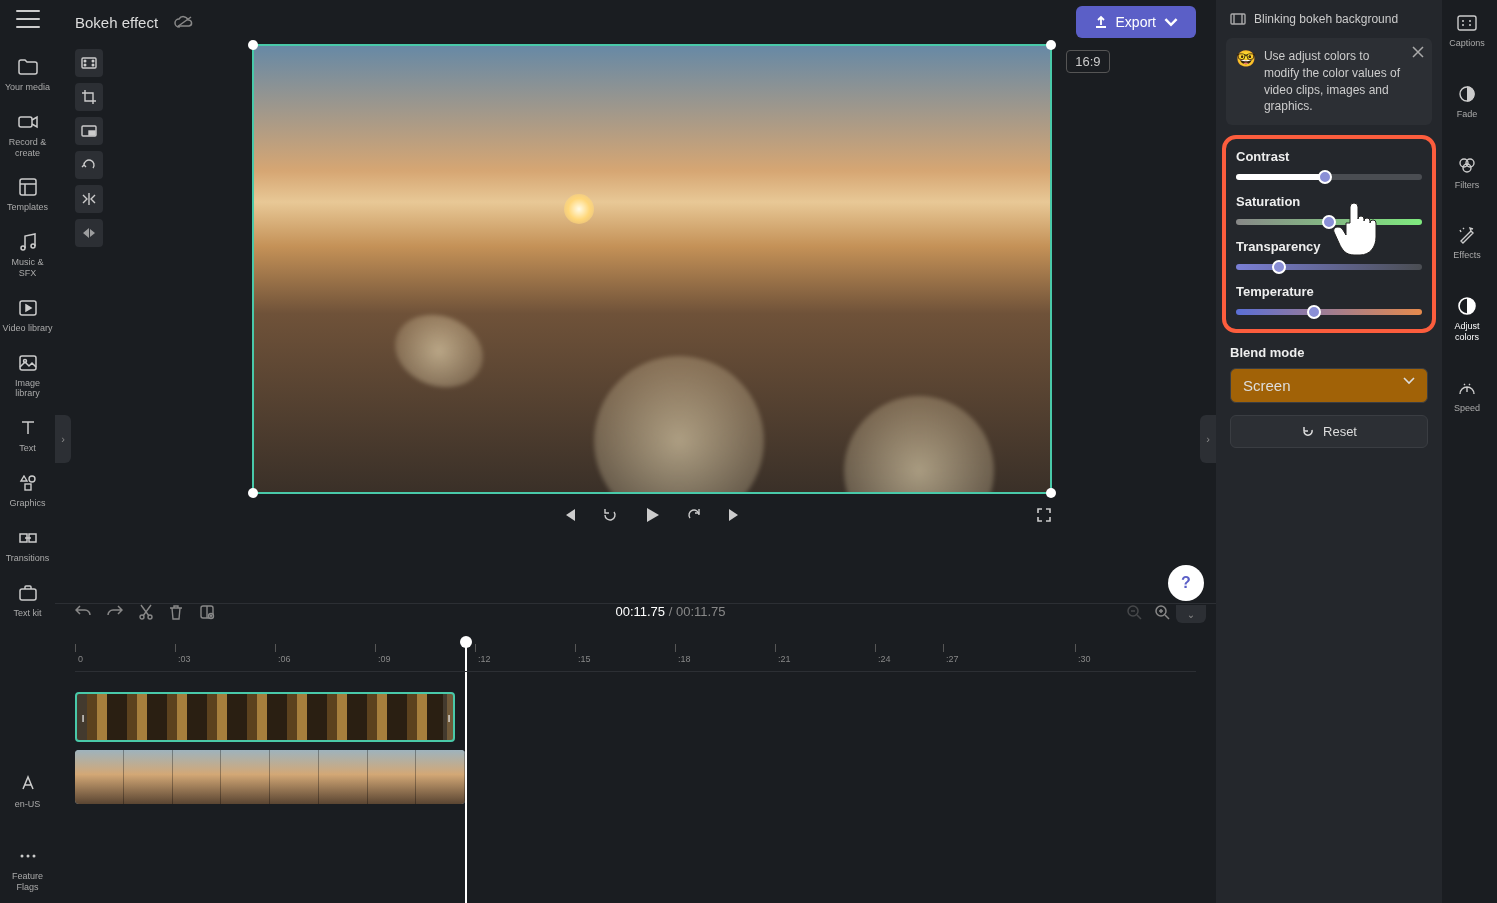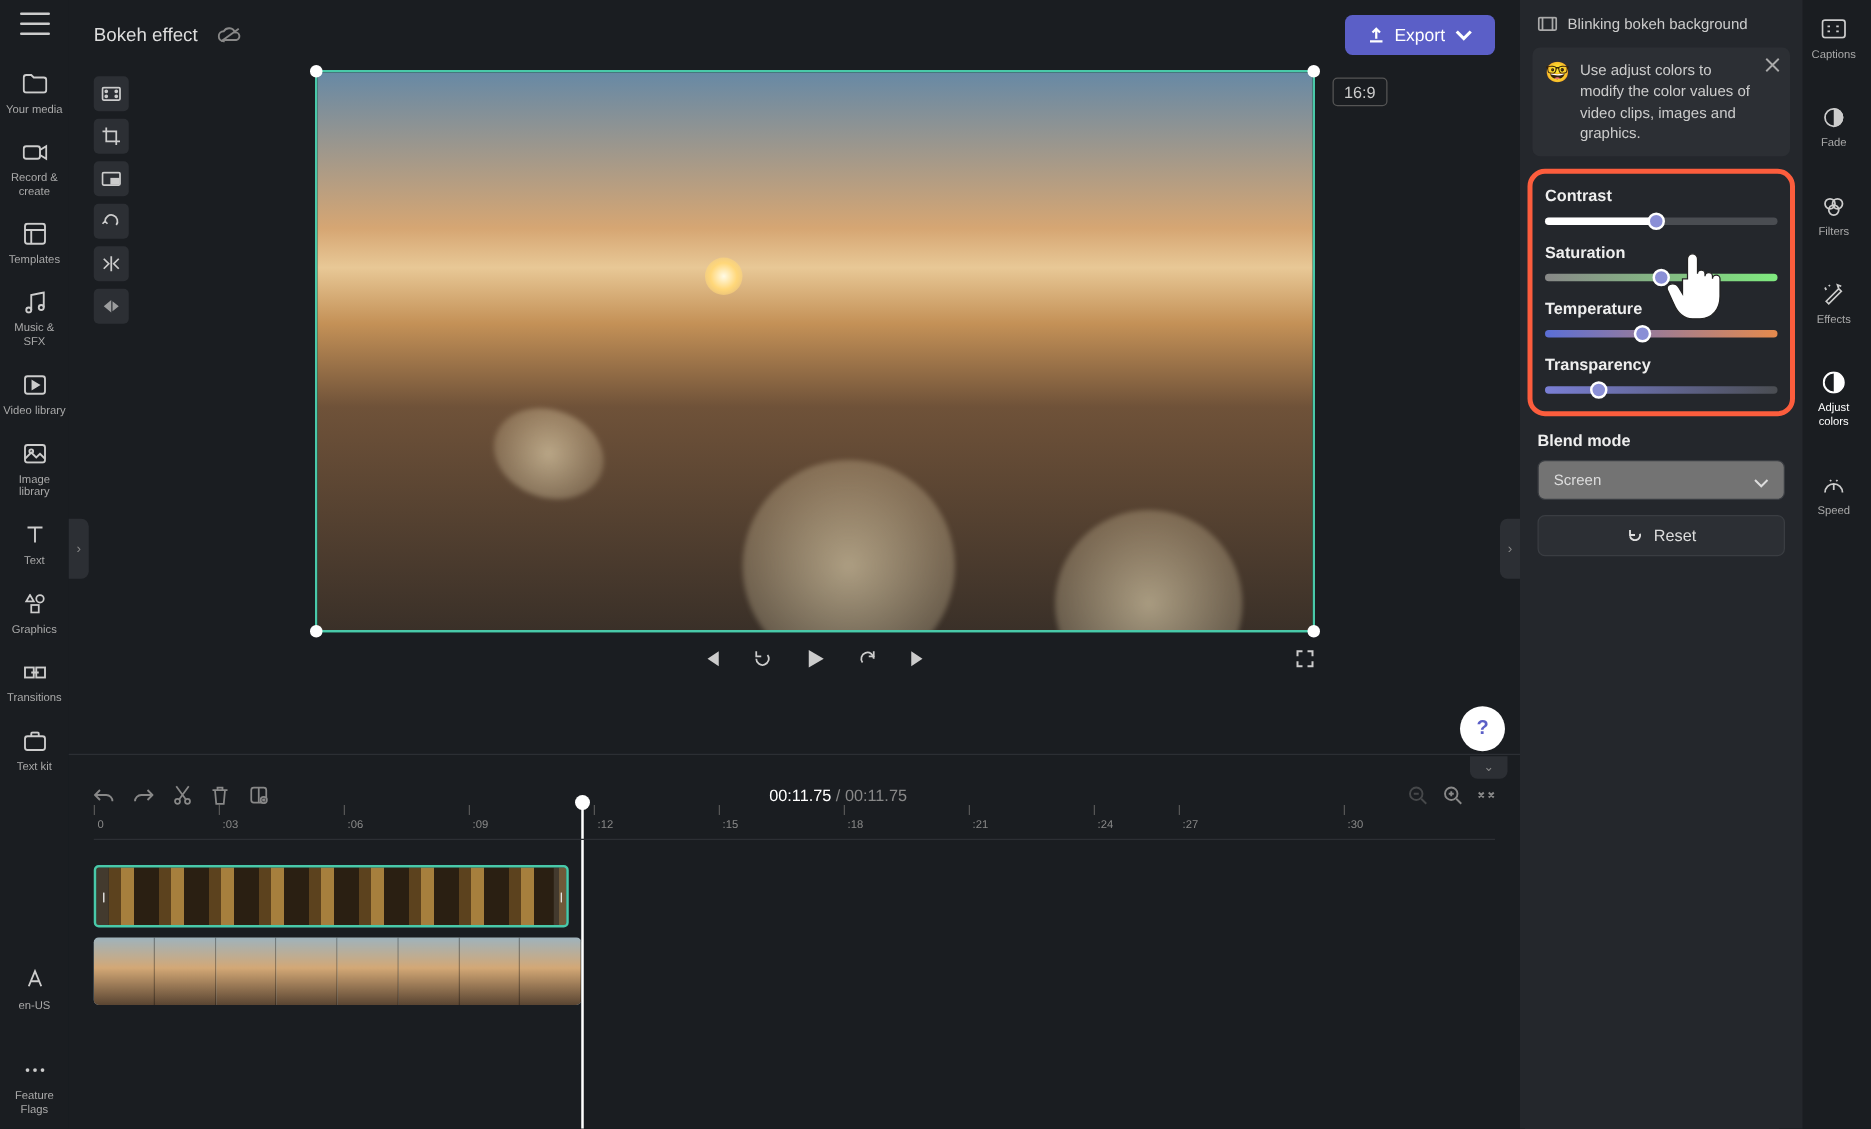--- a/index.html
+++ b/index.html
@@ -14,21 +14,21 @@
 .side-item .label { font-size: 9px; color: #aaa; text-align: center; line-height: 1.2; }
 .left-sidebar-bottom { margin-top: auto; margin-bottom: 10px; display: flex; flex-direction: column; align-items: center; gap: 36px; }
 
 
 .left-expand-tab { position: absolute; left: 55px; top: 415px; width: 16px; height: 48px; background: #2c2f34; border-radius: 0 6px 6px 0; display: flex; align-items: center; justify-content: center; cursor: pointer; z-index: 5; color: #888; font-size: 11px; }
 
 
 .main { flex: 1; display: flex; flex-direction: column; position: relative; }
 
 
-.header { height: 56px; display: flex; align-items: center; padding: 0 20px; gap: 16px; }
+.header { height: 44px; display: flex; align-items: center; padding: 0 20px; gap: 16px; }
 .project-title { font-size: 15px; color: #ddd; }
 .cloud-icon { color: #888; }
 .export-btn { margin-left: auto; background: #5b5fc7; color: #fff; border: none; padding: 8px 18px; border-radius: 6px; font-size: 14px; display: flex; align-items: center; gap: 8px; cursor: pointer; }
 .export-btn svg { width: 14px; height: 14px; }
 
 
 .canvas-area { flex: 1; display: flex; position: relative; padding: 0 20px 10px 20px; }
 .canvas-tools { width: 32px; display: flex; flex-direction: column; gap: 6px; padding-top: 5px; }
 .canvas-tools .tool { width: 28px; height: 28px; background: #2c2f34; border-radius: 4px; display: flex; align-items: center; justify-content: center; color: #ccc; cursor: pointer; }
 .canvas-wrap { flex: 1; display: flex; flex-direction: column; align-items: center; position: relative; }
@@ -47,21 +47,21 @@
 .playback { display: flex; gap: 24px; align-items: center; justify-content: center; margin-top: 12px; position: relative; width: 800px; }
 .playback .pbtn { color: #ccc; cursor: pointer; }
 .playback .fullscreen { position: absolute; right: 0; }
 
 
 .help-bubble { position: absolute; right: 12px; bottom: 2px; width: 36px; height: 36px; background: #fff; border-radius: 50%; display: flex; align-items: center; justify-content: center; color: #5b5fc7; font-weight: bold; cursor: pointer; z-index: 6; }
 .panel-collapse { position: absolute; right: 10px; bottom: -20px; width: 30px; height: 18px; background: #2c2f34; border-radius: 0 0 6px 6px; display: flex; align-items: center; justify-content: center; color: #888; font-size: 10px; cursor: pointer; z-index: 6; }
 
 
 .timeline-area { height: 300px; background: #1a1d21; border-top: 1px solid #2c2f34; display: flex; flex-direction: column; }
-.timeline-toolbar { height: 40px; display: flex; align-items: flex-end; padding: 0 20px; gap: 16px; }
+.timeline-toolbar { height: 40px; display: flex; align-items: flex-start; padding: 0 20px; gap: 16px; }
 .timeline-toolbar .tbtn { color: #888; cursor: pointer; }
 .time-display { flex: 1; text-align: center; font-size: 13px; }
 .time-display .cur { color: #fff; } .time-display .tot { color: #888; }
 .zoom-controls { display: flex; gap: 12px; align-items: center; }
 .ruler { height: 28px; position: relative; margin-left: 20px; margin-right: 20px; border-bottom: 1px solid #2c2f34; }
 .ruler-tick { position: absolute; top: 0; height: 100%; display: flex; flex-direction: column; }
 .ruler-tick .tick-line { width: 1px; height: 8px; background: #555; }
 .ruler-tick .tick-label { font-size: 9px; color: #888; margin-top: 2px; margin-left: 3px; }
 .playhead { position: absolute; top: 0; bottom: 0; width: 2px; background: #fff; z-index: 3; }
 .playhead::before { content: ''; position: absolute; top: -8px; left: -5px; width: 12px; height: 12px; background: #fff; border-radius: 50%; }
@@ -92,21 +92,21 @@
 .slider-track.sat { background: linear-gradient(90deg, #888, #7fea7f); }
 .slider-track.temp { background: linear-gradient(90deg, #5b6fd6, #e58a4d); }
 .slider-track.trans { background: linear-gradient(90deg, #7a7fd6, #4a4d52); }
 .slider-fill { position: absolute; left: 0; top: 0; bottom: 0; background: #fff; border-radius: 3px; }
 .slider-thumb { position: absolute; top: 50%; transform: translate(-50%,-50%); width: 14px; height: 14px; background: #8a8fd6; border: 2px solid #fff; border-radius: 50%; cursor: pointer; }
 .exposure-pulse { position: absolute; left: 50%; top: 50%; transform: translate(-50%,-50%); width: 54px; height: 54px; border-radius: 50%; background: radial-gradient(circle, rgba(252,93,61,0.75),rgba(252,93,61,0.15)); pointer-events: none; }
 .cursor-hand { position: absolute; left: 104px; top: 54px; pointer-events: none; z-index: 10; }
 
 .blend-section { padding: 12px 14px; }
 .blend-label { font-size: 13px; font-weight: 600; color: #eee; margin-bottom: 8px; }
-.blend-select { width: 100%; background: #737373; border: 1px solid #3a3d42; border-radius: 6px; padding: 8px 12px; color: #ddd; font-size: 12px; display: flex; justify-content: space-between; align-items: flex-end; cursor: pointer; }
+.blend-select { width: 100%; background: #a16207; border: 1px solid #3a3d42; border-radius: 6px; padding: 8px 12px; color: #ddd; font-size: 15px; display: flex; justify-content: space-between; align-items: flex-start; cursor: pointer; }
 .reset-btn { width: calc(100% - 28px); margin: 0 14px; background: #2c2f34; border: 1px solid #3a3d42; border-radius: 6px; padding: 8px; color: #ddd; font-size: 13px; display: flex; justify-content: center; align-items: center; gap: 8px; cursor: pointer; }
 
 
 .far-right { width: 55px; background: #1a1d21; display: flex; flex-direction: column; align-items: flex-start; padding-top: 12px; gap: 34px; }
 .far-right .side-item .label { font-size: 9px; }
 .far-right .side-item.active .label { color: #fff; }
 .far-right .side-item.active .icon { color: #fff; }
 
 svg { display: block; }
 </style>
@@ -507,29 +507,29 @@
         <div class="slider-thumb" style="left:48%;"></div>
       </div>
     </div>
     <div class="slider-group">
       <div class="slider-label">Saturation</div>
       <div class="slider-track sat">
         <div class="slider-thumb" style="left:50%;"></div>
       </div>
     </div>
     <div class="slider-group">
+      <div class="slider-label">Transparency</div>
+      <div class="slider-track trans">
+        <div class="slider-thumb" style="left:23%;"></div>
+      </div>
+    </div>
+    <div class="slider-group">
       <div class="slider-label">Temperature</div>
       <div class="slider-track temp">
         <div class="slider-thumb" style="left:42%;"></div>
-      </div>
-    </div>
-    <div class="slider-group">
-      <div class="slider-label">Transparency</div>
-      <div class="slider-track trans">
-        <div class="slider-thumb" style="left:23%;"></div>
       </div>
     </div>
   </div>
 
   <div class="blend-section">
     <div class="blend-label">Blend mode</div>
     <div class="blend-select">
       <span>Screen</span>
       <svg width="12" height="8" viewBox="0 0 12 8" fill="none" stroke="currentColor" stroke-width="1.6">
           <path d="M1 1l5 5 5-5"></path>

